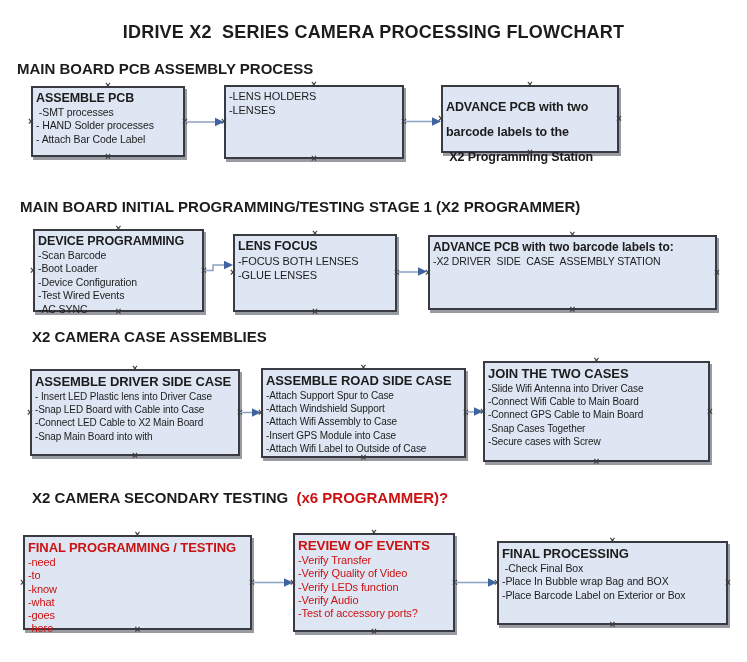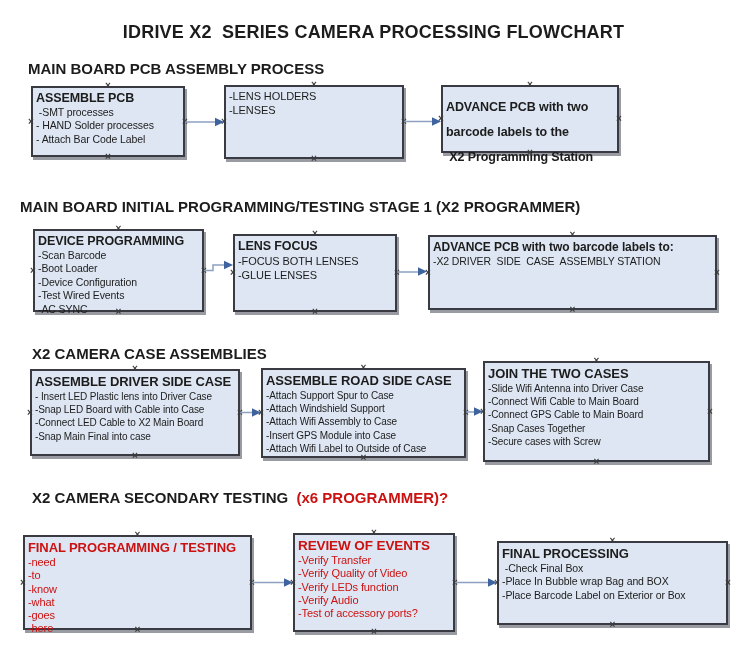--- a/index.html
+++ b/index.html
@@ -31,21 +31,21 @@
   .h-left{left:-2px;top:50%;transform:translate(-50%,-50%);}
   .h-right{right:-2px;top:50%;transform:translate(50%,-50%);}
 </style>
 </head>
 <body>
 
 <div id="canvas">
 
   <div class="page-title">IDRIVE X2  SERIES CAMERA PROCESSING FLOWCHART</div>
 
-  <div class="section-heading" style="left:28px;top:60px;">MAIN BOARD PCB ASSEMBLY PROCESS</div>
+  <div class="section-heading" style="left:17px;top:60px;">MAIN BOARD PCB ASSEMBLY PROCESS</div>
 
   <div class="box" style="left:31px;top:86px;width:154px;height:71px;">
     <div class="box-title">ASSEMBLE PCB</div>
     <div class="box-item"> -SMT processes</div>
     <div class="box-item">- HAND Solder processes</div>
     <div class="box-item">- Attach Bar Code Label</div>
   <span class="handle h-top">×</span>
       <span class="handle h-bottom">×</span>
       <span class="handle h-left">×</span>
       <span class="handle h-right">×</span>
@@ -97,28 +97,28 @@
 
   <div class="box" style="left:428px;top:235px;width:289px;height:75px;">
     <div class="box-title" style="font-size:12px;">ADVANCE PCB with two barcode labels to:</div>
     <div class="box-item">-X2 DRIVER  SIDE  CASE  ASSEMBLY STATION</div>
   <span class="handle h-top">×</span>
       <span class="handle h-bottom">×</span>
       <span class="handle h-left">×</span>
       <span class="handle h-right">×</span>
     </div>
 
-  <div class="section-heading" style="left:32px;top:345px;">X2 CAMERA CASE ASSEMBLIES</div>
+  <div class="section-heading" style="left:32px;top:328px;">X2 CAMERA CASE ASSEMBLIES</div>
 
   <div class="box items-sm" style="left:30px;top:369px;width:210px;height:87px;">
     <div class="box-title big">ASSEMBLE DRIVER SIDE CASE</div>
     <div class="box-item">- Insert LED Plastic lens into Driver Case</div>
     <div class="box-item">-Snap LED Board with Cable into Case</div>
     <div class="box-item">-Connect LED Cable to X2 Main Board</div>
-    <div class="box-item">-Snap Main Final into case</div>
+    <div class="box-item">-Snap Main Board into with</div>
   <span class="handle h-top">×</span>
       <span class="handle h-bottom">×</span>
       <span class="handle h-left">×</span>
       <span class="handle h-right">×</span>
     </div>
 
   <div class="box items-sm" style="left:261px;top:368px;width:205px;height:90px;">
     <div class="box-title big">ASSEMBLE ROAD SIDE CASE</div>
     <div class="box-item">-Attach Support Spur to Case</div>
     <div class="box-item">-Attach Windshield Support</div>

